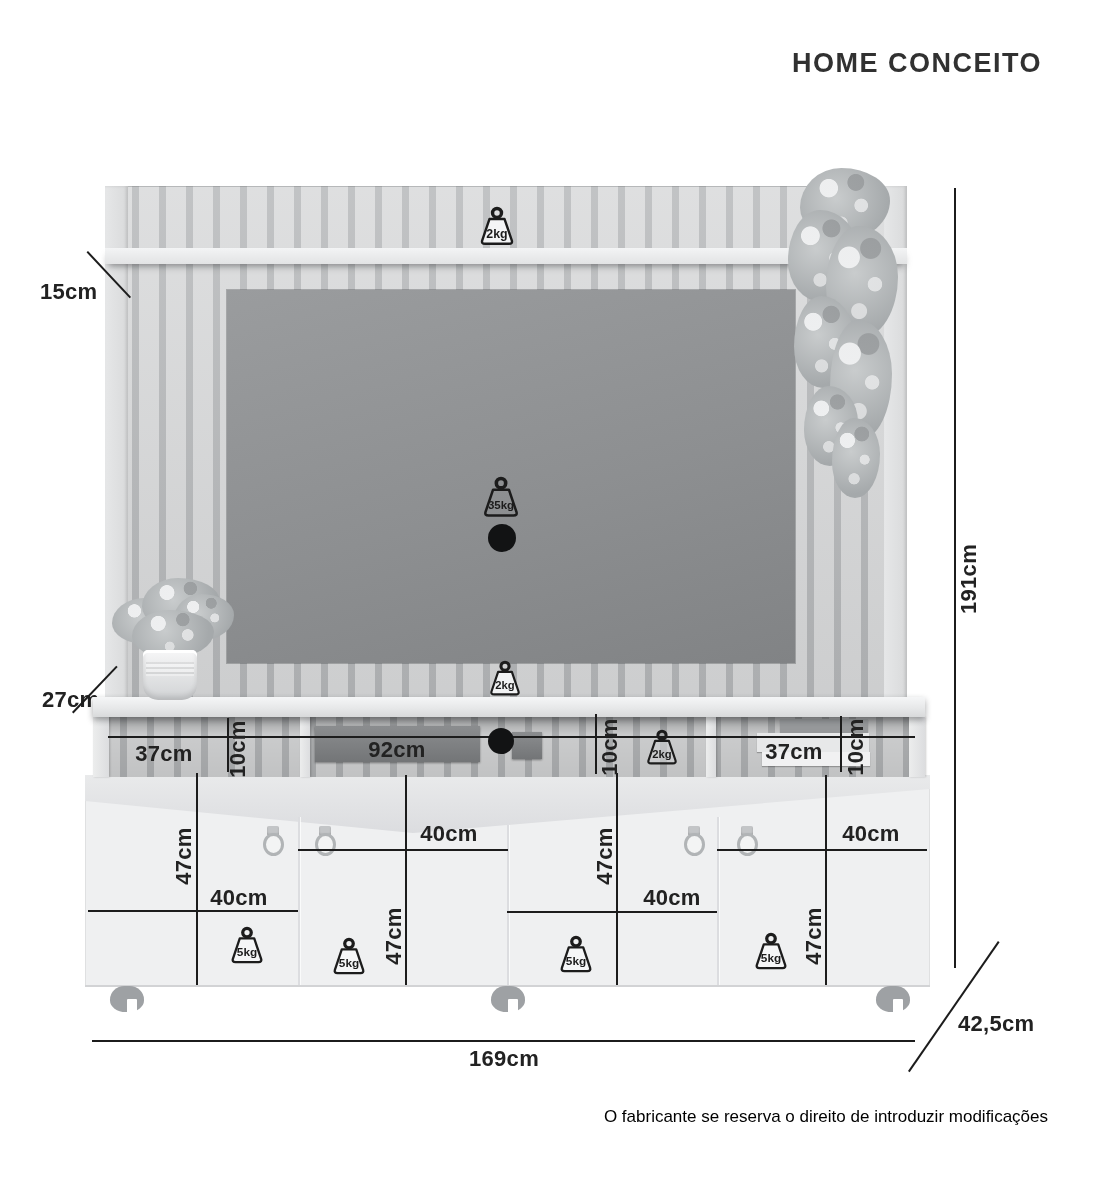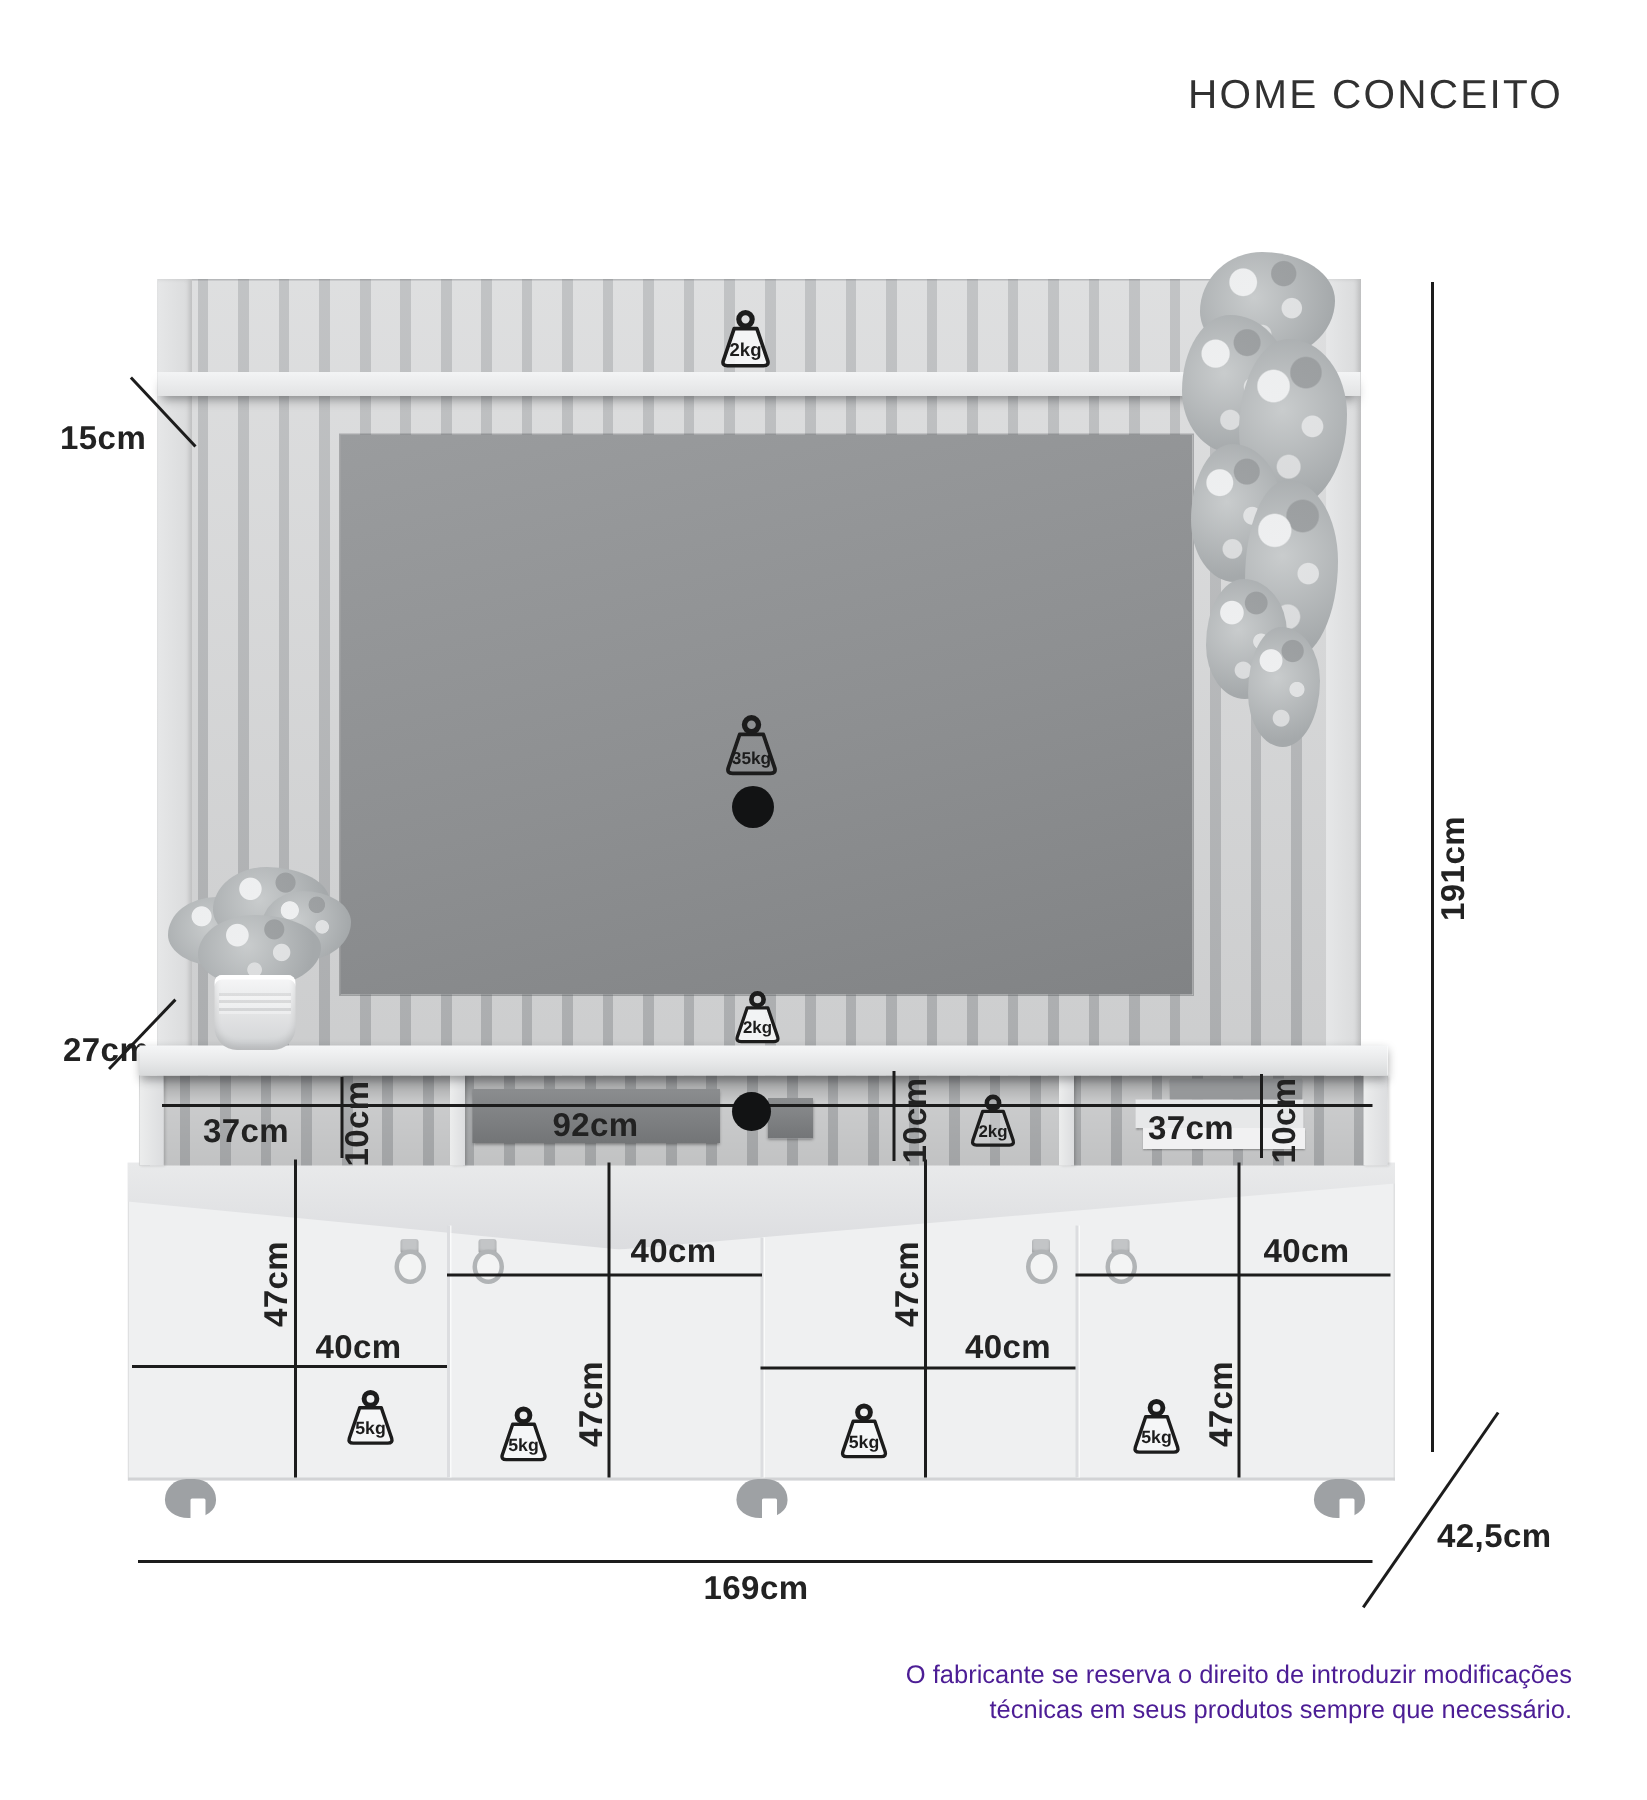--- a/index.html
+++ b/index.html
@@ -1,25 +1,25 @@
 <!DOCTYPE html>
 <html style="--c-line: #1c1c1c; --c-text: #222222; --c-slat: #d7d8d9; --c-slat-gap: #b4b6b8; --c-tv: #8f9193; --c-cabinet: #eff0f1; --c-wheel: #9ea1a4; --c-dot: #121314;"><head>
 <meta charset="utf-8">
 <style>
   html,body{margin:0;padding:0;background:#ffffff;}
   #scene{position:relative;width:1098px;height:1200px;margin:0 auto;background:#fff;
          font-family:"Liberation Sans",sans-serif;overflow:hidden;}
   .abs{position:absolute;}
 
   
-  .page-title{font-size:27px;letter-spacing:1.5px;color:#313131;font-weight:400;}
+  .page-title{font-size:27px;letter-spacing:1.5px;color:#313131;font-weight:700;}
   .dim-text{font-size:22px;font-weight:700;color:var(--c-text,#222);letter-spacing:.3px;
             text-align:center;white-space:nowrap;}
   .vtext{transform:rotate(-90deg);}
-  .footer-note{font-size:17px;color:#4c1d95;line-height:1.34;text-align:right;}
+  .footer-note{font-size:17px;color:#000000;line-height:1.34;text-align:right;}
 
   
   .dim-line{background:var(--c-line,#1c1c1c);z-index:30;}
   .diag{transform-origin:0 0;height:2px;}
 
   
   .panel{background:
       linear-gradient(180deg,rgba(255,255,255,.18),rgba(0,0,0,.05)),
       repeating-linear-gradient(90deg,var(--c-slat-gap,#b4b6b8) 0 7px,var(--c-slat,#d7d8d9) 7px 27px);
       box-shadow:inset 0 0 0 1px rgba(110,112,114,.35);}
@@ -241,16 +241,15 @@
   <div class="abs dim-text" style="left:841px;top:821px;width:60px;z-index:31;">40cm</div>
 
   <div class="abs dim-line" style="left:92px;top:1040px;width:823px;height:2px;"></div>
   <div class="abs dim-text" style="left:469px;top:1046px;width:70px;">169cm</div>
 
   <div class="abs dim-line diag" style="left:908px;top:1071px;width:158px;transform:rotate(-55.3deg);"></div>
   <div class="abs dim-text" style="left:958px;top:1011px;">42,5cm</div>
 
   <div class="abs footer-note" style="right:50px;top:1106px;width:540px;">
     <span style="display:block;">O fabricante se reserva o direito de introduzir modificações</span>
-    <span style="display:block;">técnicas em seus produtos sempre que necessário.</span>
   </div>
 
 </div>
 
 </body></html>

